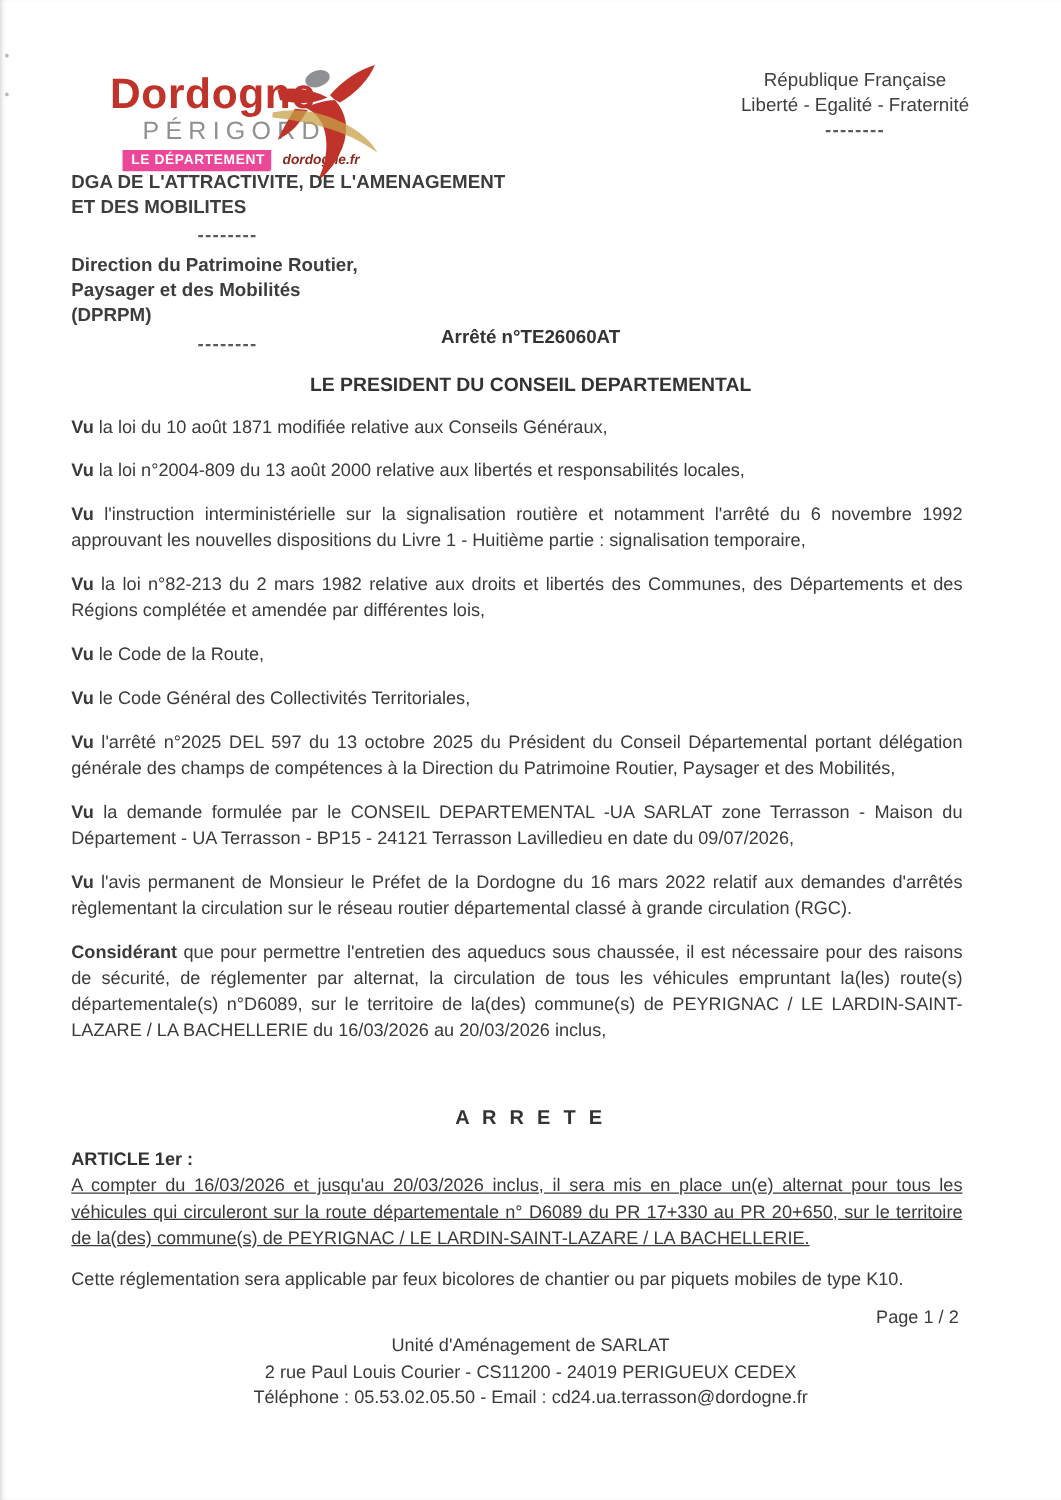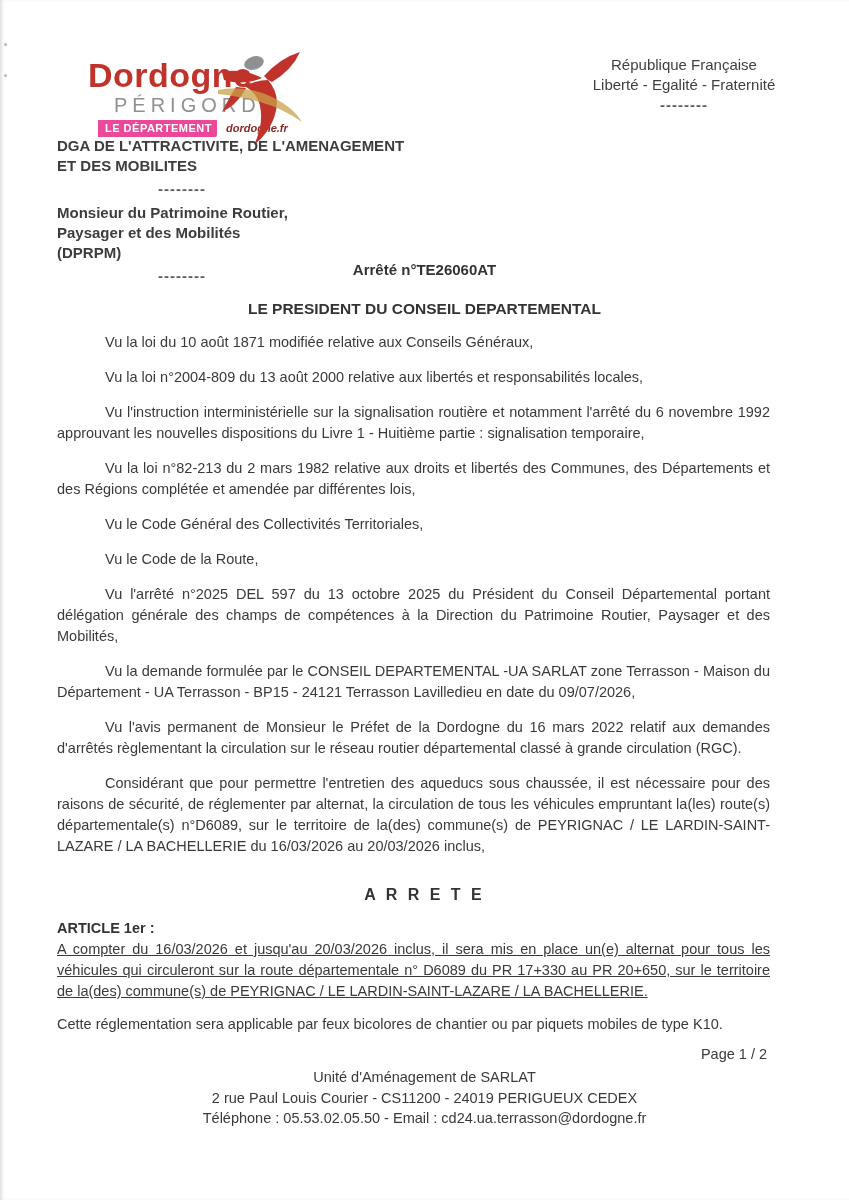--- a/index.html
+++ b/index.html
@@ -57,21 +57,21 @@
   .doc-titles { position: absolute; left: 0; top: 261px; width: 849px; text-align: center; }
   .arrete-number { font-weight: bold; font-size: 15px; color: #333333; }
   .president-title { font-weight: bold; font-size: 15.5px; color: #333333; margin-top: 22px; }
 
   
   .vu-block {
     position: absolute; left: 57px; top: 332px; width: 713px;
     font-size: 14.5px; line-height: 21px;
   }
   .vu-block p { margin: 0 0 14px 0; text-align: justify; }
-  .lead { font-weight: normal; margin-left: 48px; }
+  .lead { font-weight: bold; }
 
   .arrete-heading {
     position: absolute; left: 0; top: 886px; width: 849px; text-align: center;
     font-weight: bold; font-size: 16px; letter-spacing: 3px; color: #333333;
   }
 
   .article-block {
     position: absolute; left: 57px; top: 918px; width: 713px;
     font-size: 14.5px; line-height: 21px;
   }
@@ -121,39 +121,39 @@
     <div class="divider">--------</div>
   </div>
 
   <div class="left-header">
     <div class="dga-block">
       <div>DGA DE L'ATTRACTIVITE, DE L'AMENAGEMENT</div>
       <div>ET DES MOBILITES</div>
     </div>
     <span class="divider">--------</span>
     <div class="direction-block">
-      <div>Monsieur du Patrimoine Routier,</div>
+      <div>Direction du Patrimoine Routier,</div>
       <div>Paysager et des Mobilités</div>
       <div>(DPRPM)</div>
     </div>
     <span class="divider">--------</span>
   </div>
 
   <div class="doc-titles">
     <div class="arrete-number">Arrêté n°TE26060AT</div>
     <div class="president-title">LE PRESIDENT DU CONSEIL DEPARTEMENTAL</div>
   </div>
 
   <div class="vu-block">
     <p><span class="lead">Vu</span><span> la loi du 10 août 1871 modifiée relative aux Conseils Généraux,</span></p>
     <p><span class="lead">Vu</span><span> la loi n°2004-809 du 13 août 2000 relative aux libertés et responsabilités locales,</span></p>
     <p><span class="lead">Vu</span><span> l'instruction interministérielle sur la signalisation routière et notamment l'arrêté du 6 novembre 1992 approuvant les nouvelles dispositions du Livre 1 - Huitième partie : signalisation temporaire,</span></p>
     <p><span class="lead">Vu</span><span> la loi n°82-213 du 2 mars 1982 relative aux droits et libertés des Communes, des Départements et des Régions complétée et amendée par différentes lois,</span></p>
+    <p><span class="lead">Vu</span><span> le Code de la Route,</span></p>
     <p><span class="lead">Vu</span><span> le Code Général des Collectivités Territoriales,</span></p>
-    <p><span class="lead">Vu</span><span> le Code de la Route,</span></p>
     <p><span class="lead">Vu</span><span> l'arrêté n°2025 DEL 597 du 13 octobre 2025 du Président du Conseil Départemental portant délégation générale des champs de compétences à la Direction du Patrimoine Routier, Paysager et des Mobilités,</span></p>
     <p><span class="lead">Vu</span><span> la demande formulée par le CONSEIL DEPARTEMENTAL -UA SARLAT zone Terrasson - Maison du Département - UA Terrasson - BP15 - 24121 Terrasson Lavilledieu en date du 09/07/2026,</span></p>
     <p><span class="lead">Vu</span><span> l'avis permanent de Monsieur le Préfet de la Dordogne du 16 mars 2022 relatif aux demandes d'arrêtés règlementant la circulation sur le réseau routier départemental classé à grande circulation (RGC).</span></p>
     <p><span class="lead">Considérant</span><span> que pour permettre l'entretien des aqueducs sous chaussée, il est nécessaire pour des raisons de sécurité, de réglementer par alternat, la circulation de tous les véhicules empruntant la(les) route(s) départementale(s) n°D6089, sur le territoire de la(des) commune(s) de PEYRIGNAC / LE LARDIN-SAINT-LAZARE / LA BACHELLERIE du 16/03/2026 au 20/03/2026 inclus,</span></p>
   </div>
 
   <div class="arrete-heading">A R R E T E</div>
 
   <div class="article-block">
     <p class="article-heading">ARTICLE 1er :</p>

